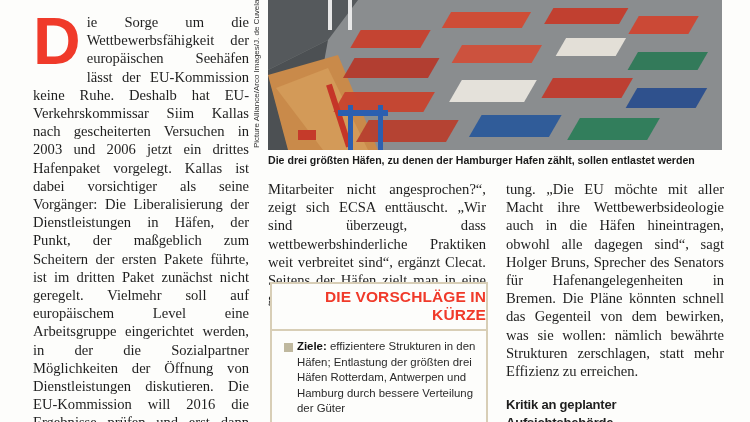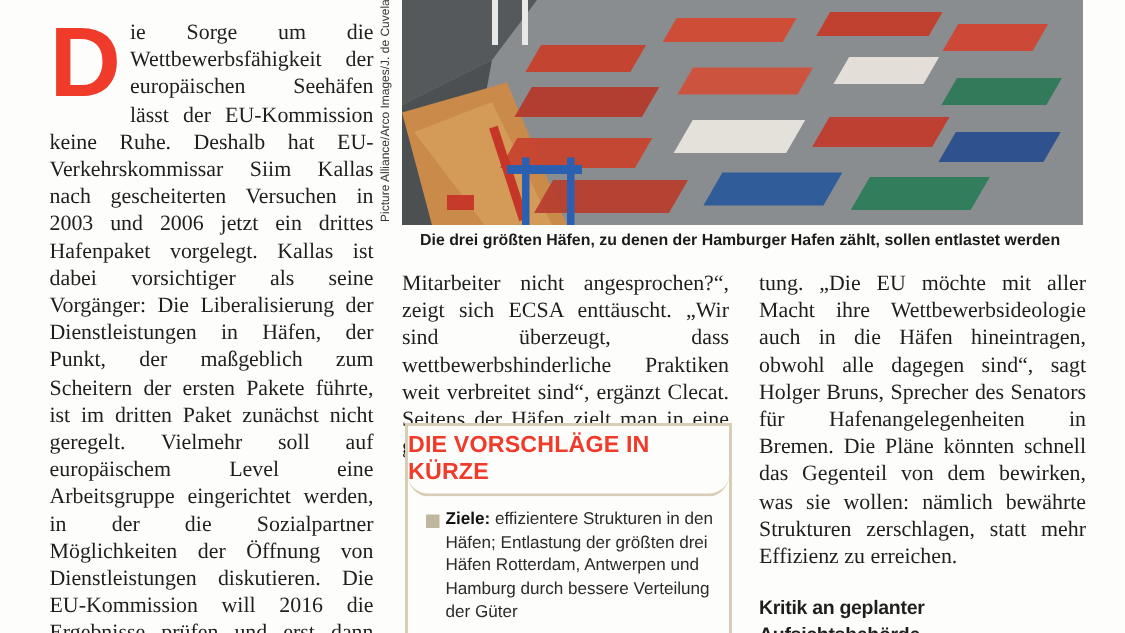--- a/index.html
+++ b/index.html
@@ -25,32 +25,31 @@
   .photo {
     position: absolute; left: 268px; top: 0; width: 454px; height: 150px; overflow: hidden;
     background: #6b6f72;
   }
   .credit {
     position: absolute; left: 252px; top: 148px; width: 150px; height: 12px;
     transform: rotate(-90deg); transform-origin: 0 0;
     font-family: "Liberation Sans", sans-serif; font-size: 8px; color: #333; white-space: nowrap;
   }
   .caption {
-    position: absolute; left: 280px; top: 154px; width: 470px;
+    position: absolute; left: 268px; top: 154px; width: 470px;
     font-family: "Liberation Sans", sans-serif; font-weight: bold; font-size: 10.6px; color: #1b1b1b;
   }
   .box {
     position: absolute; left: 270px; top: 282px; width: 214px; height: 150px;
     border: 2px solid #d8ceb6; background: #fdfdfb;
   }
   .box-title {
     font-family: "Liberation Sans", sans-serif; font-weight: bold; color: #f03a2a;
-    font-size: 15.5px; text-align: left; padding: 4px 0 5px; border-bottom: 2px solid #d8ceb6;
+    font-size: 15.5px; text-align: right; padding: 4px 0 5px; border-bottom: 2px solid #d8ceb6;
     letter-spacing: 0.1px;
-    border-radius: 14px;
   }
   .box ul { list-style: none; margin: 0; padding: 8px 8px 0 12px; }
   .box li {
     font-family: "Liberation Sans", sans-serif; font-size: 11.4px; line-height: 15.6px;
     color: #2a2a2a; padding-left: 13px; position: relative;
   }
   .box li .sq {
     position: absolute; left: 0; top: 4px; width: 9px; height: 9px; background: #bfb89e;
   }
   .box li b { color: #111; }

